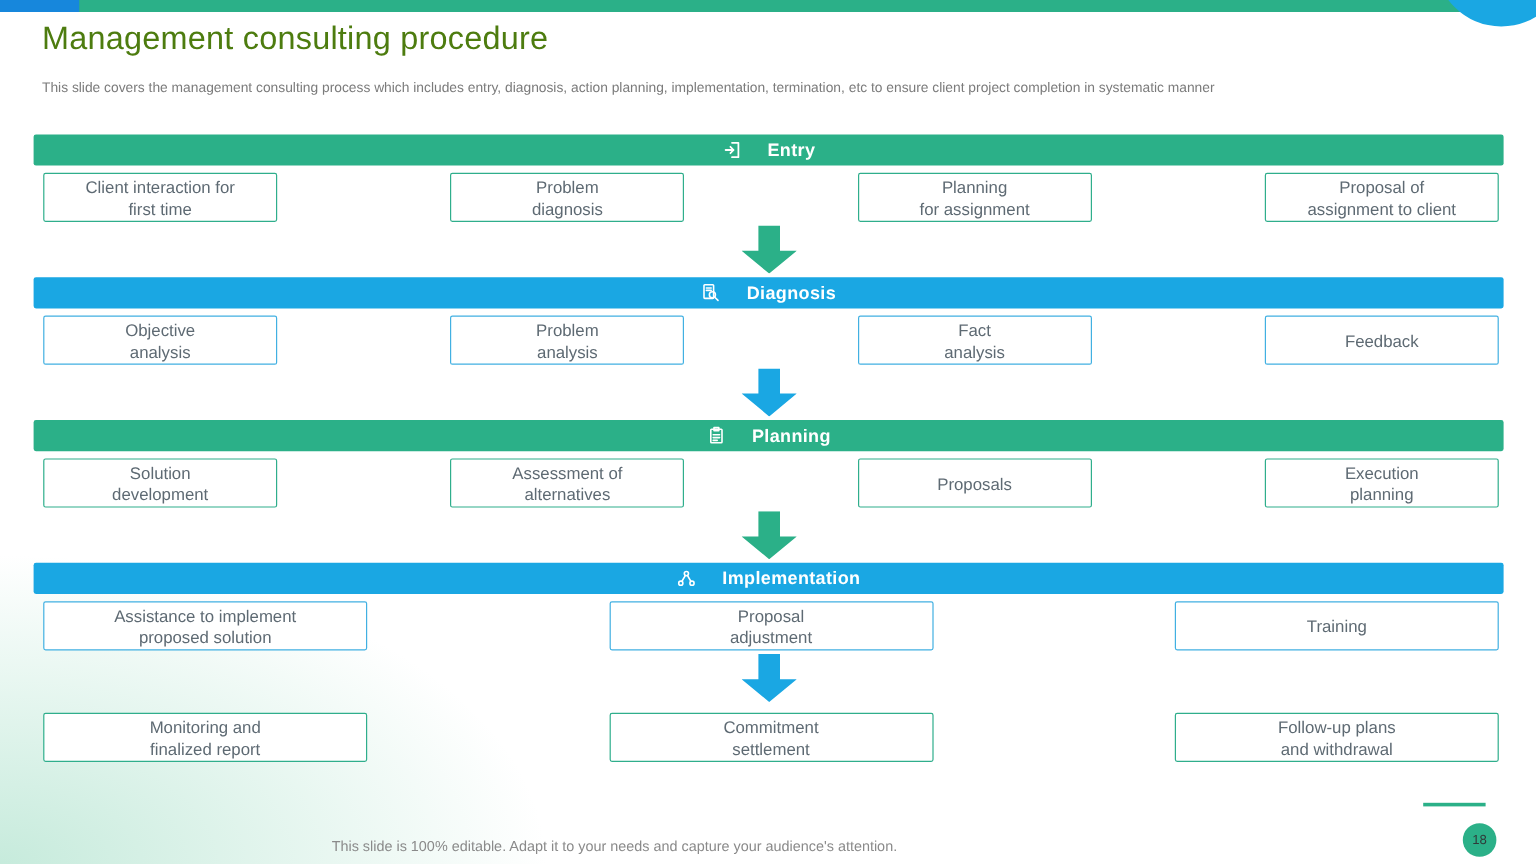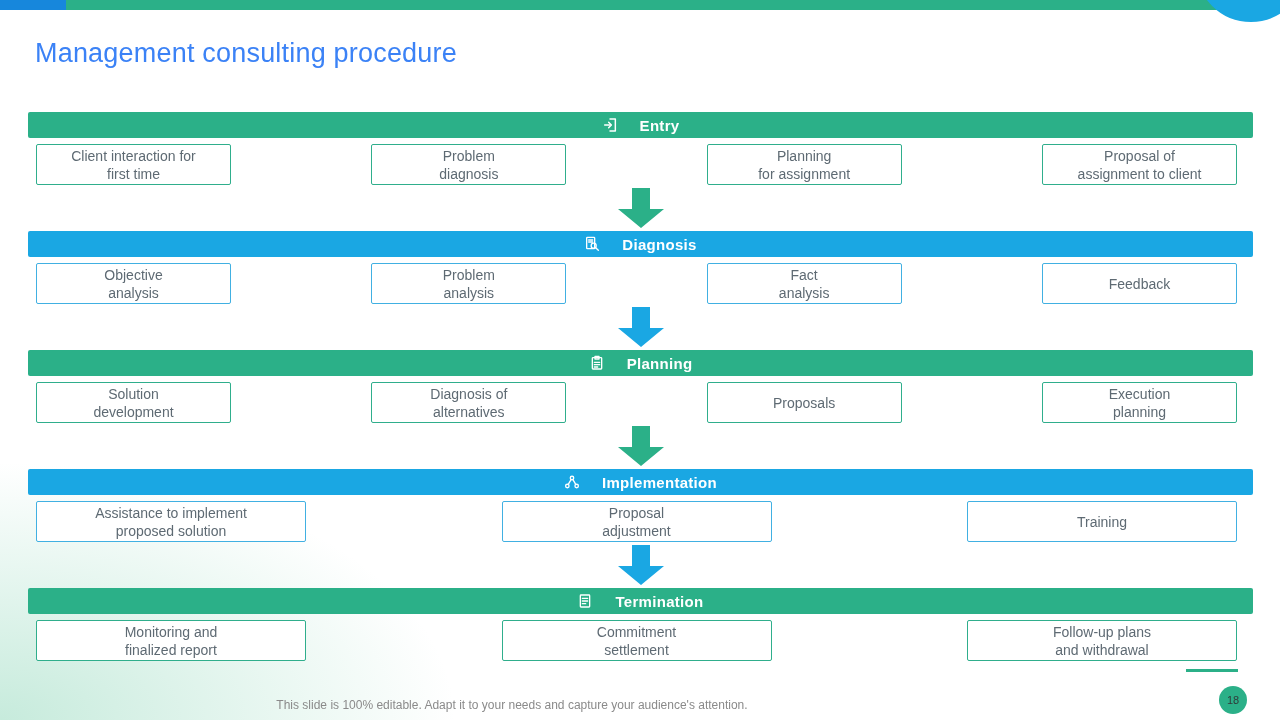--- a/index.html
+++ b/index.html
@@ -15,33 +15,33 @@
   .slide{position:relative;width:1280px;height:720px;background:#fff;overflow:hidden}
 
   .topbar{position:absolute;left:0;top:0;width:1280px;height:10px;background:var(--green)}
   .topbar-accent{position:absolute;left:0;top:0;width:66px;height:10px;background:var(--bar-blue)}
   .corner-ring{position:absolute;left:1196px;top:-88px;width:110px;height:110px;border-radius:50%;
     border:27px solid var(--blue);background:#fff}
   .mint-blob{position:absolute;left:0;bottom:0;width:460px;height:260px;
     background:radial-gradient(ellipse at 0% 100%,rgba(168,224,201,.65),rgba(168,224,201,0) 70%)}
   .corner-dash{position:absolute;left:1186px;top:669px;width:52px;height:3px;background:var(--green)}
 
-  .page-title{position:absolute;left:35px;top:38px;font-size:27px;color:#3b82f6;font-weight:400;letter-spacing:.2px}
+  .page-title{position:absolute;left:35px;top:17px;font-size:27px;color:#4d7c0f;font-weight:400;letter-spacing:.2px}
   .page-subtitle{position:absolute;left:35px;top:68px;font-size:11.5px;color:#7b7b7b}
 
   .content{position:absolute;left:28px;top:112px;width:1225px}
 
   .band{height:26px;display:flex;align-items:center;justify-content:center;gap:22px;
     color:#fff;font-weight:bold;font-size:15px;letter-spacing:.3px;border-radius:2px}
   .band.green{background:var(--green)}
   .band.blue{background:var(--blue)}
   .band .icon{display:flex;align-items:center}
   .band svg{display:block}
 
-  .row{display:flex;justify-content:space-between;margin:6px 16px 0 8px;height:41px}
+  .row{display:flex;justify-content:space-between;margin:6px 4px 0 8px;height:41px}
   .box{border:1.5px solid;border-radius:2px;background:#fff;display:flex;flex-direction:column;
     justify-content:center;align-items:center;text-align:center;
     font-size:14px;line-height:18px;color:var(--box-text)}
   .row.green .box{border-color:var(--border-green)}
   .row.blue .box{border-color:var(--border-blue)}
   .row.c5 .box,.row.c4 .box{width:195px}
   .row.c3 .box{width:270px}
 
   .arrow-wrap{height:46px;display:flex;align-items:center;justify-content:center}
   .arrow-wrap svg{display:block}
@@ -58,20 +58,21 @@
 
 <div class="slide">
 
   <div class="topbar"></div>
   <div class="topbar-accent"></div>
   <div class="corner-ring"></div>
   <div class="mint-blob"></div>
   <div class="corner-dash"></div>
 
   <div class="page-title">Management consulting procedure</div>
+  <div class="page-subtitle">This slide covers the management consulting process which includes entry, diagnosis, action planning, implementation, termination, etc to ensure client project completion in systematic manner</div>
 
   <div class="content">
 
     <div class="band green">
       <span class="icon">
         <svg width="16" height="16" viewBox="0 0 24 24" fill="none" stroke="#fff" stroke-width="2.2" stroke-linecap="round" stroke-linejoin="round">
           <path d="M12 3h8v18h-8"></path>
             <path d="M4 12h9"></path>
             <path d="M10 8l4 4-4 4"></path>
         </svg>
@@ -146,21 +147,21 @@
         </svg>
       </span>
       <span>Planning</span>
     </div>
     <div class="row c4 green">
       <div class="box">
         <span>Solution</span>
           <span>development</span>
       </div>
       <div class="box">
-        <span>Diagnosis of</span>
+        <span>Assessment of</span>
           <span>alternatives</span>
       </div>
       <div class="box">
         <span>Proposals</span>
           <span></span>
       </div>
       <div class="box">
         <span>Execution</span>
           <span>planning</span>
       </div>
@@ -195,29 +196,20 @@
         <span>Training</span>
           <span></span>
       </div>
     </div>
     <div class="arrow-wrap">
       <svg width="46" height="40" viewBox="0 0 46 40">
           <path class="arrow-blue" d="M14 0 H32 V21 H46 L23 40 L0 21 H14 Z"></path>
         </svg>
     </div>
 
-    <div class="band green">
-      <span class="icon">
-        <svg width="16" height="16" viewBox="0 0 24 24" fill="none" stroke="#fff" stroke-width="2" stroke-linecap="round" stroke-linejoin="round">
-          <rect x="5" y="3" width="14" height="18" rx="1"></rect>
-            <path d="M8 8h8M8 12h8M8 16h5"></path>
-        </svg>
-      </span>
-      <span>Termination</span>
-    </div>
     <div class="row c3 green">
       <div class="box">
         <span>Monitoring and</span>
           <span>finalized report</span>
       </div>
       <div class="box">
         <span>Commitment</span>
           <span>settlement</span>
       </div>
       <div class="box">

